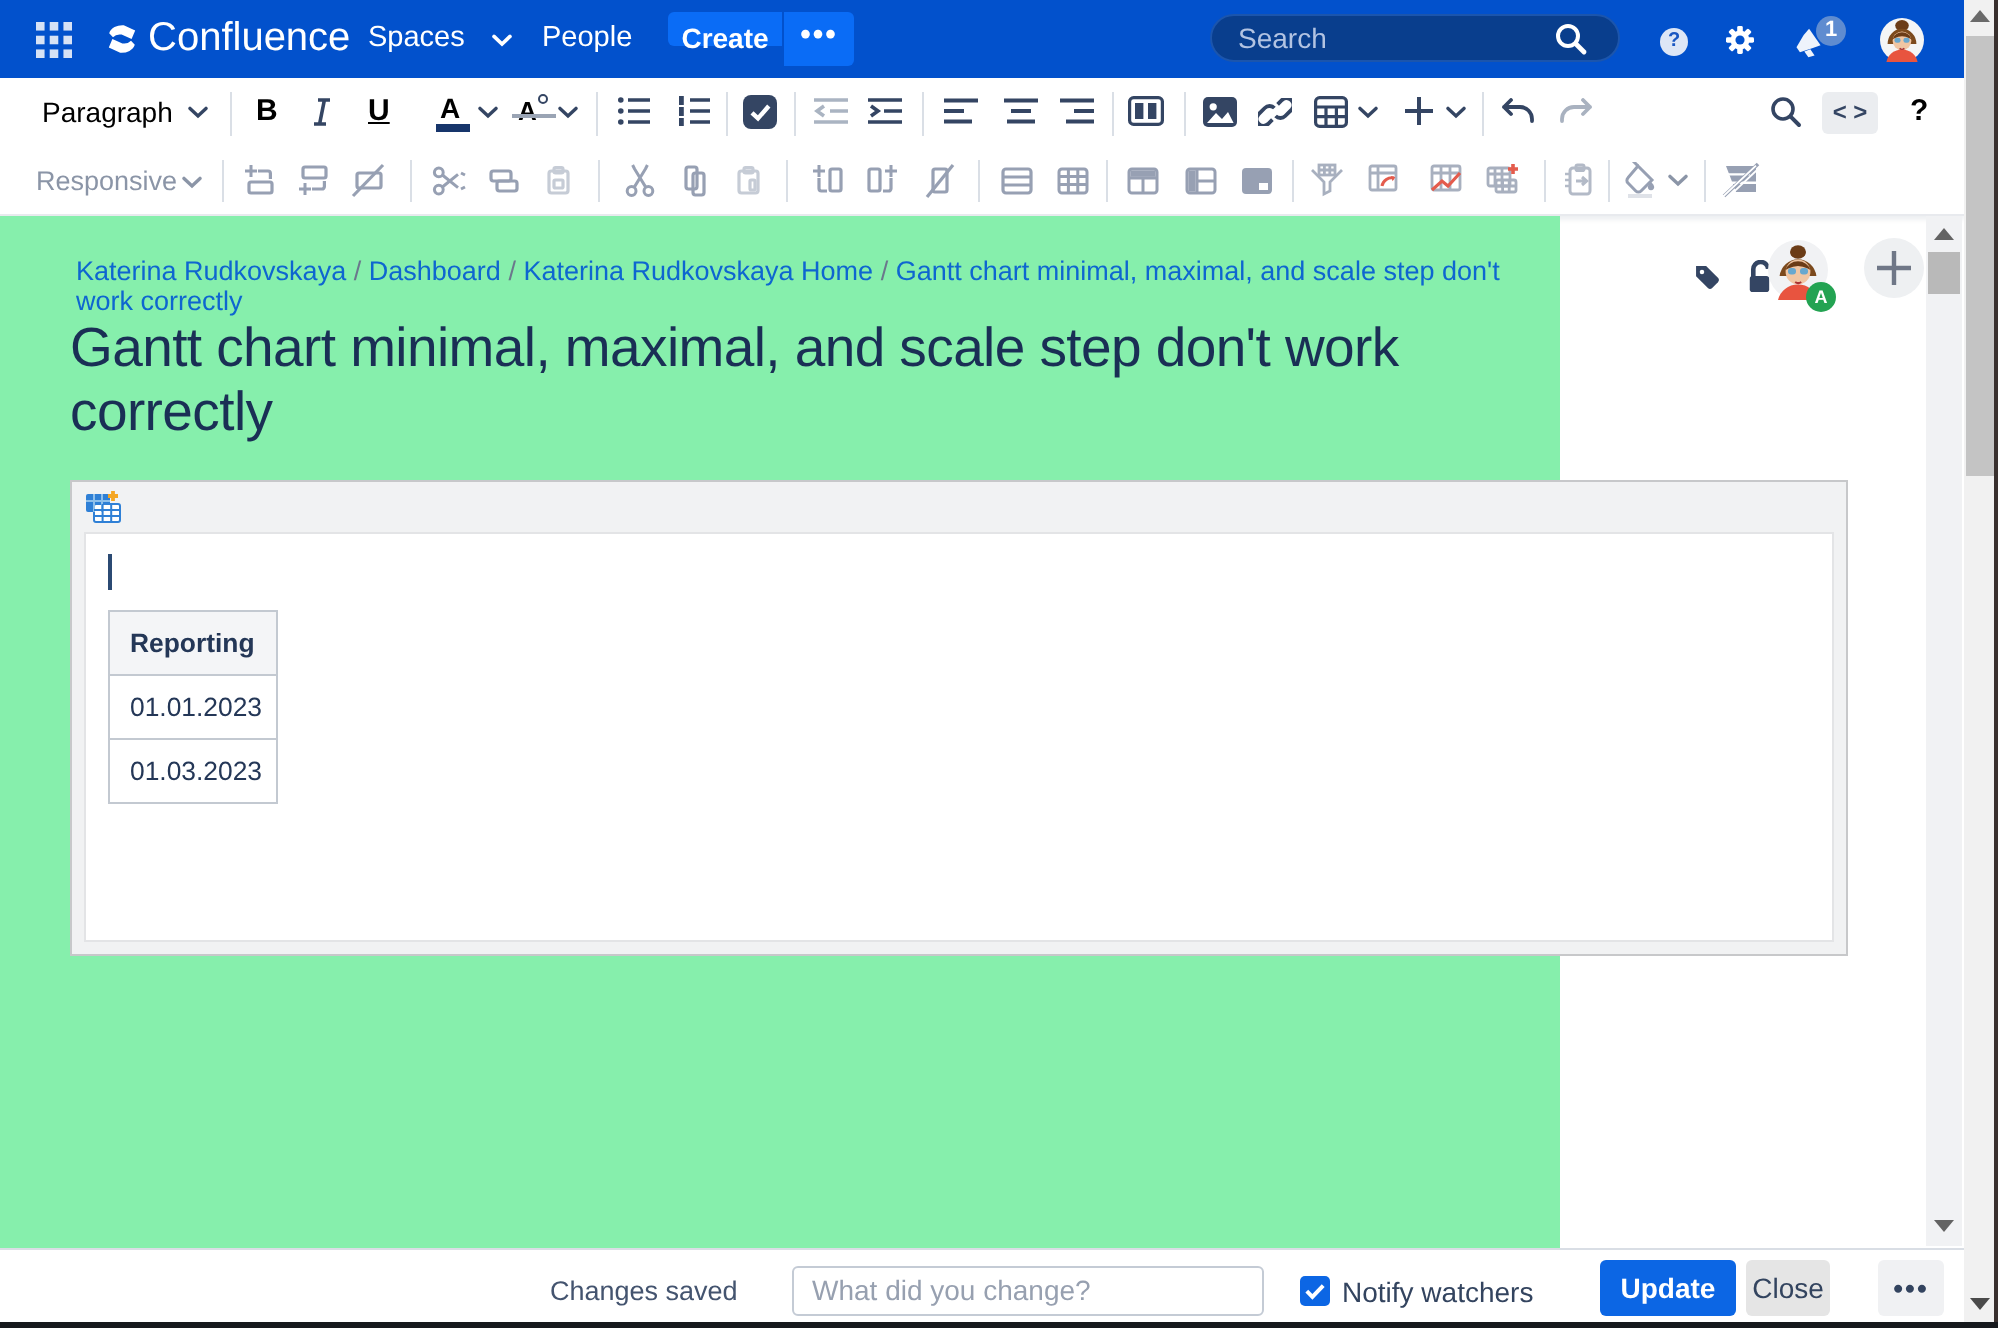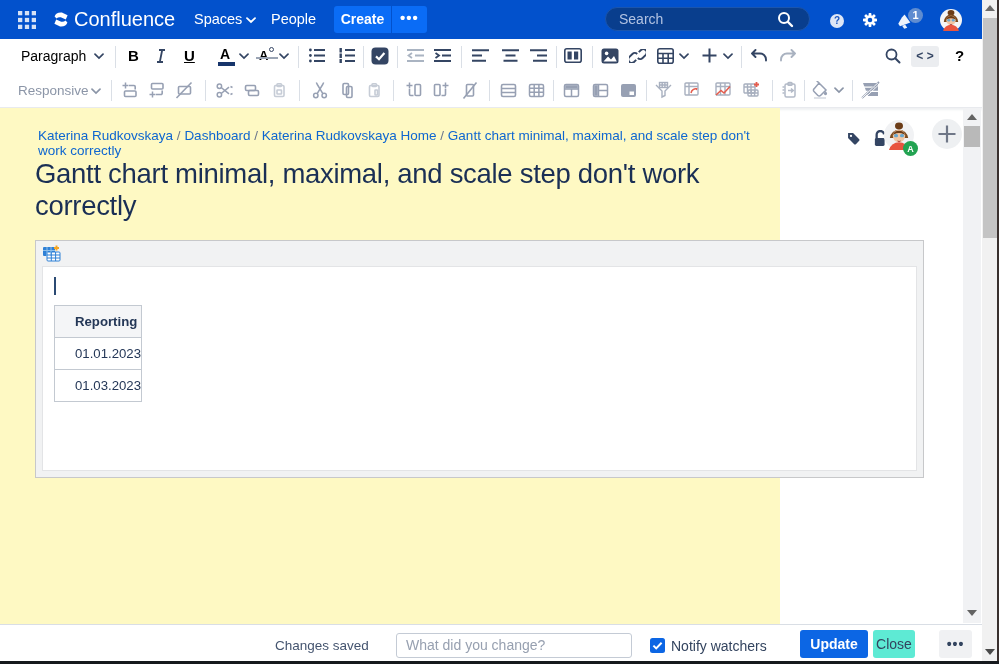--- a/index.html
+++ b/index.html
@@ -5,61 +5,61 @@
   * { margin:0; padding:0; box-sizing:border-box; }
   html,body { width:999px; height:664px; overflow:hidden; background:#fff;
     font-family:"Liberation Sans", sans-serif; }
   #app { position:relative; width:999px; height:664px; overflow:hidden; background:#fff; }
   .abs { position:absolute; }
 
   
   #nav { left:0; top:0; width:982px; height:39px; background:#0251cc;padding-left:20px; }
   .navtxt { color:#fff; font-size:14.5px; line-height:39px; }
 
-  #createbtn { left:334px; top:6px; width:57px; height:27px; background:#0a6cf6;
+  #createbtn { left:334px; top:6px; width:57px; height:17px; background:#0a6cf6;
     border-radius:3px 0 0 3px; color:#fff; font-size:14px; font-weight:bold;
     text-align:center; line-height:27px; }
   #morebtn { left:392px; top:6px; width:35px; height:27px; background:#0a6cf6;
     border-radius:0 3px 3px 0; color:#fff; text-align:center; line-height:23px;
     font-size:15px; font-weight:bold; letter-spacing:1px; }
 
   #search { left:605px; top:7px; width:205px; height:24px; background:#093e8d;
     border:1px solid #1b55ad; border-radius:12px; color:#b2c3e2; font-size:14px;
     line-height:22px; padding-left:13px; }
 
   
   #tb1 { left:0; top:39px; width:982px; height:34px; background:#fff; }
   #tb2 { left:0; top:73px; width:982px; height:35px; background:#fff;
     border-bottom:1px solid #e8eaee; box-shadow:0 2px 2px rgba(160,170,185,.18); }
   .sep1 { position:absolute; top:7px; width:1px; height:22px; background:#dadfe6; }
   .sep2 { position:absolute; top:7px; width:1px; height:21px; background:#dadfe6; } 
   .t1 { color:#000000; }
   .t2 { color:#97a0b3; }
 
   
-  #content { left:0; top:108px; width:780px; height:516px; background:#fef9c3; }
+  #content { left:0; top:108px; width:780px; height:516px; background:#86efac; }
   .crumb { position:absolute; left:38px; top:20px; font-size:13.5px; color:#556; }
   .crumb a { color:#0e66d0; text-decoration:none; }
   .crumb .sl { color:#6b778c; }
   #title { position:absolute; left:35px; top:49.5px; font-size:27.5px; color:#1a2f55;
     letter-spacing:-0.3px; }
 
   
   #macro { position:absolute; left:35px; top:132px; width:889px; height:238px;
     background:#f1f2f3; border:1px solid #c7c8ca; }
   #machead { position:absolute; left:0px; top:0px; width:100%; height:25px;
     font-size:12.8px; color:#6c6f73; line-height:25px; white-space:nowrap; overflow:hidden; }
   #machead b { color:#39393b; font-weight:bold; }
   #macbody { position:absolute; left:6px; top:25px; width:875px; height:205px;
     background:#fff; border:1px solid #e3e4e6; }
 
   
   #dtable { position:absolute; left:11px; top:38px; border-collapse:collapse; }
   #dtable th, #dtable td { border:1px solid #c3c9d1; width:84px; height:32px;
-    font-size:13.2px; color:#243757; padding:0 0 0 20px; text-align:left; }
+    font-size:13.2px; color:#243757; padding:0 0 0 10px; text-align:left; }
   #dtable th { background:#f4f5f7; font-weight:bold; }
   #caret { position:absolute; left:10.5px; top:10px; width:2px; height:18px; background:#2b4a73; }
 
   
   #savebar { left:0; top:624px; width:982px; height:38px; background:#fff;
     border-top:1px solid #d9dee5; }
   #whatinput { position:absolute; left:396px; top:8px; width:236px; height:25px;
     border:1px solid #c4cbd5; border-radius:3px; font-size:14px; color:#97a0b0;
     line-height:23px; padding-left:9px; background:#fff; }
   .btn { position:absolute; top:5px; height:28px; border-radius:3px; font-size:14px;
@@ -93,21 +93,21 @@
           <rect x="8" y="16" width="5" height="5"></rect>
           <rect x="16" y="16" width="5" height="5"></rect>
       </g>
     </svg>
 
     <svg class="abs" style="left:52px;top:10px" width="18" height="19" viewBox="0 0 18 19">
       <path d="M2.6,6.6 A6.8,5.2 0 0 1 9.9,2.6 L15.6,5.2 L13.8,9.5 L8.8,7.3 A4.2,3.1 0 0 0 4.5,8.6 Z" fill="#fff"></path>
       <path d="M15.4,12.4 A6.8,5.2 0 0 1 8.1,16.4 L2.4,13.8 L4.2,9.5 L9.2,11.7 A4.2,3.1 0 0 0 13.5,10.4 Z" fill="#fff"></path>
     </svg>
     <div class="abs navtxt" style="left:74px;top:0;font-size:20px;">Confluence</div>
-    <div class="abs navtxt" style="left:194px;top:0;">Spaces</div>
+    <div class="abs navtxt" style="left:184px;top:0;">Spaces</div>
     <svg class="abs" style="left:246px;top:17px" width="10" height="7" viewBox="0 0 10 7">
         <path d="M1,1.2 L5,5 L9,1.2" stroke="#fff" stroke-width="1.8" fill="none" stroke-linecap="round"></path>
       </svg>
     <div class="abs navtxt" style="left:271px;top:0;">People</div>
     <div class="abs" id="createbtn">Create</div>
     <div class="abs" id="morebtn">•••</div>
     <div class="abs" id="search">Search</div>
     <svg class="abs" style="left:777px;top:11px" width="17" height="17" viewBox="0 0 17 17">
       <circle cx="7" cy="7" r="5" stroke="#fff" stroke-width="2" fill="none"></circle>
       <path d="M11,11 L15,15" stroke="#fff" stroke-width="2.4" stroke-linecap="round"></path>
@@ -521,21 +521,21 @@
 
   <div class="abs" id="savebar">
     <div class="abs" style="left:275px;top:13px;font-size:13.5px;color:#44546f;">Changes saved</div>
     <div id="whatinput">What did you change?</div>
     <svg class="abs" style="left:650px;top:13px" width="15" height="15" viewBox="0 0 15 15">
       <rect x="0" y="0" width="15" height="15" rx="2.5" fill="#0c66e4"></rect>
       <path d="M3.4,7.6 L6.2,10.4 L11.6,4.8" stroke="#fff" stroke-width="2" fill="none"></path>
     </svg>
     <div class="abs" style="left:671px;top:13px;font-size:14px;color:#33445f;">Notify watchers</div>
     <div class="btn" style="left:800px;width:68px;background:#0c66e4;color:#fff;font-weight:bold;">Update</div>
-    <div class="btn" style="left:873px;width:42px;background:#5eead4;color:#33445f;">Close</div>
+    <div class="btn" style="left:873px;width:42px;background:#e5e5e5;color:#33445f;">Close</div>
     <div class="btn" style="left:939px;width:33px;background:#f0f1f3;color:#33445f;font-weight:bold;letter-spacing:1px;">•••</div>
   </div>
 
   <div class="abs" id="innersb">
     <div class="arr" style="left:4px;top:6px;border-left:5px solid transparent;border-right:5px solid transparent;border-bottom:6px solid #636363;"></div>
     <div id="innerthumb"></div>
     <div class="arr" style="left:4px;top:502px;border-left:5px solid transparent;border-right:5px solid transparent;border-top:6px solid #636363;"></div>
   </div>
   <div class="abs" id="outersb">
     <div class="arr" style="left:3px;top:5px;border-left:5.5px solid transparent;border-right:5.5px solid transparent;border-bottom:6px solid #6a6a6a;"></div>

